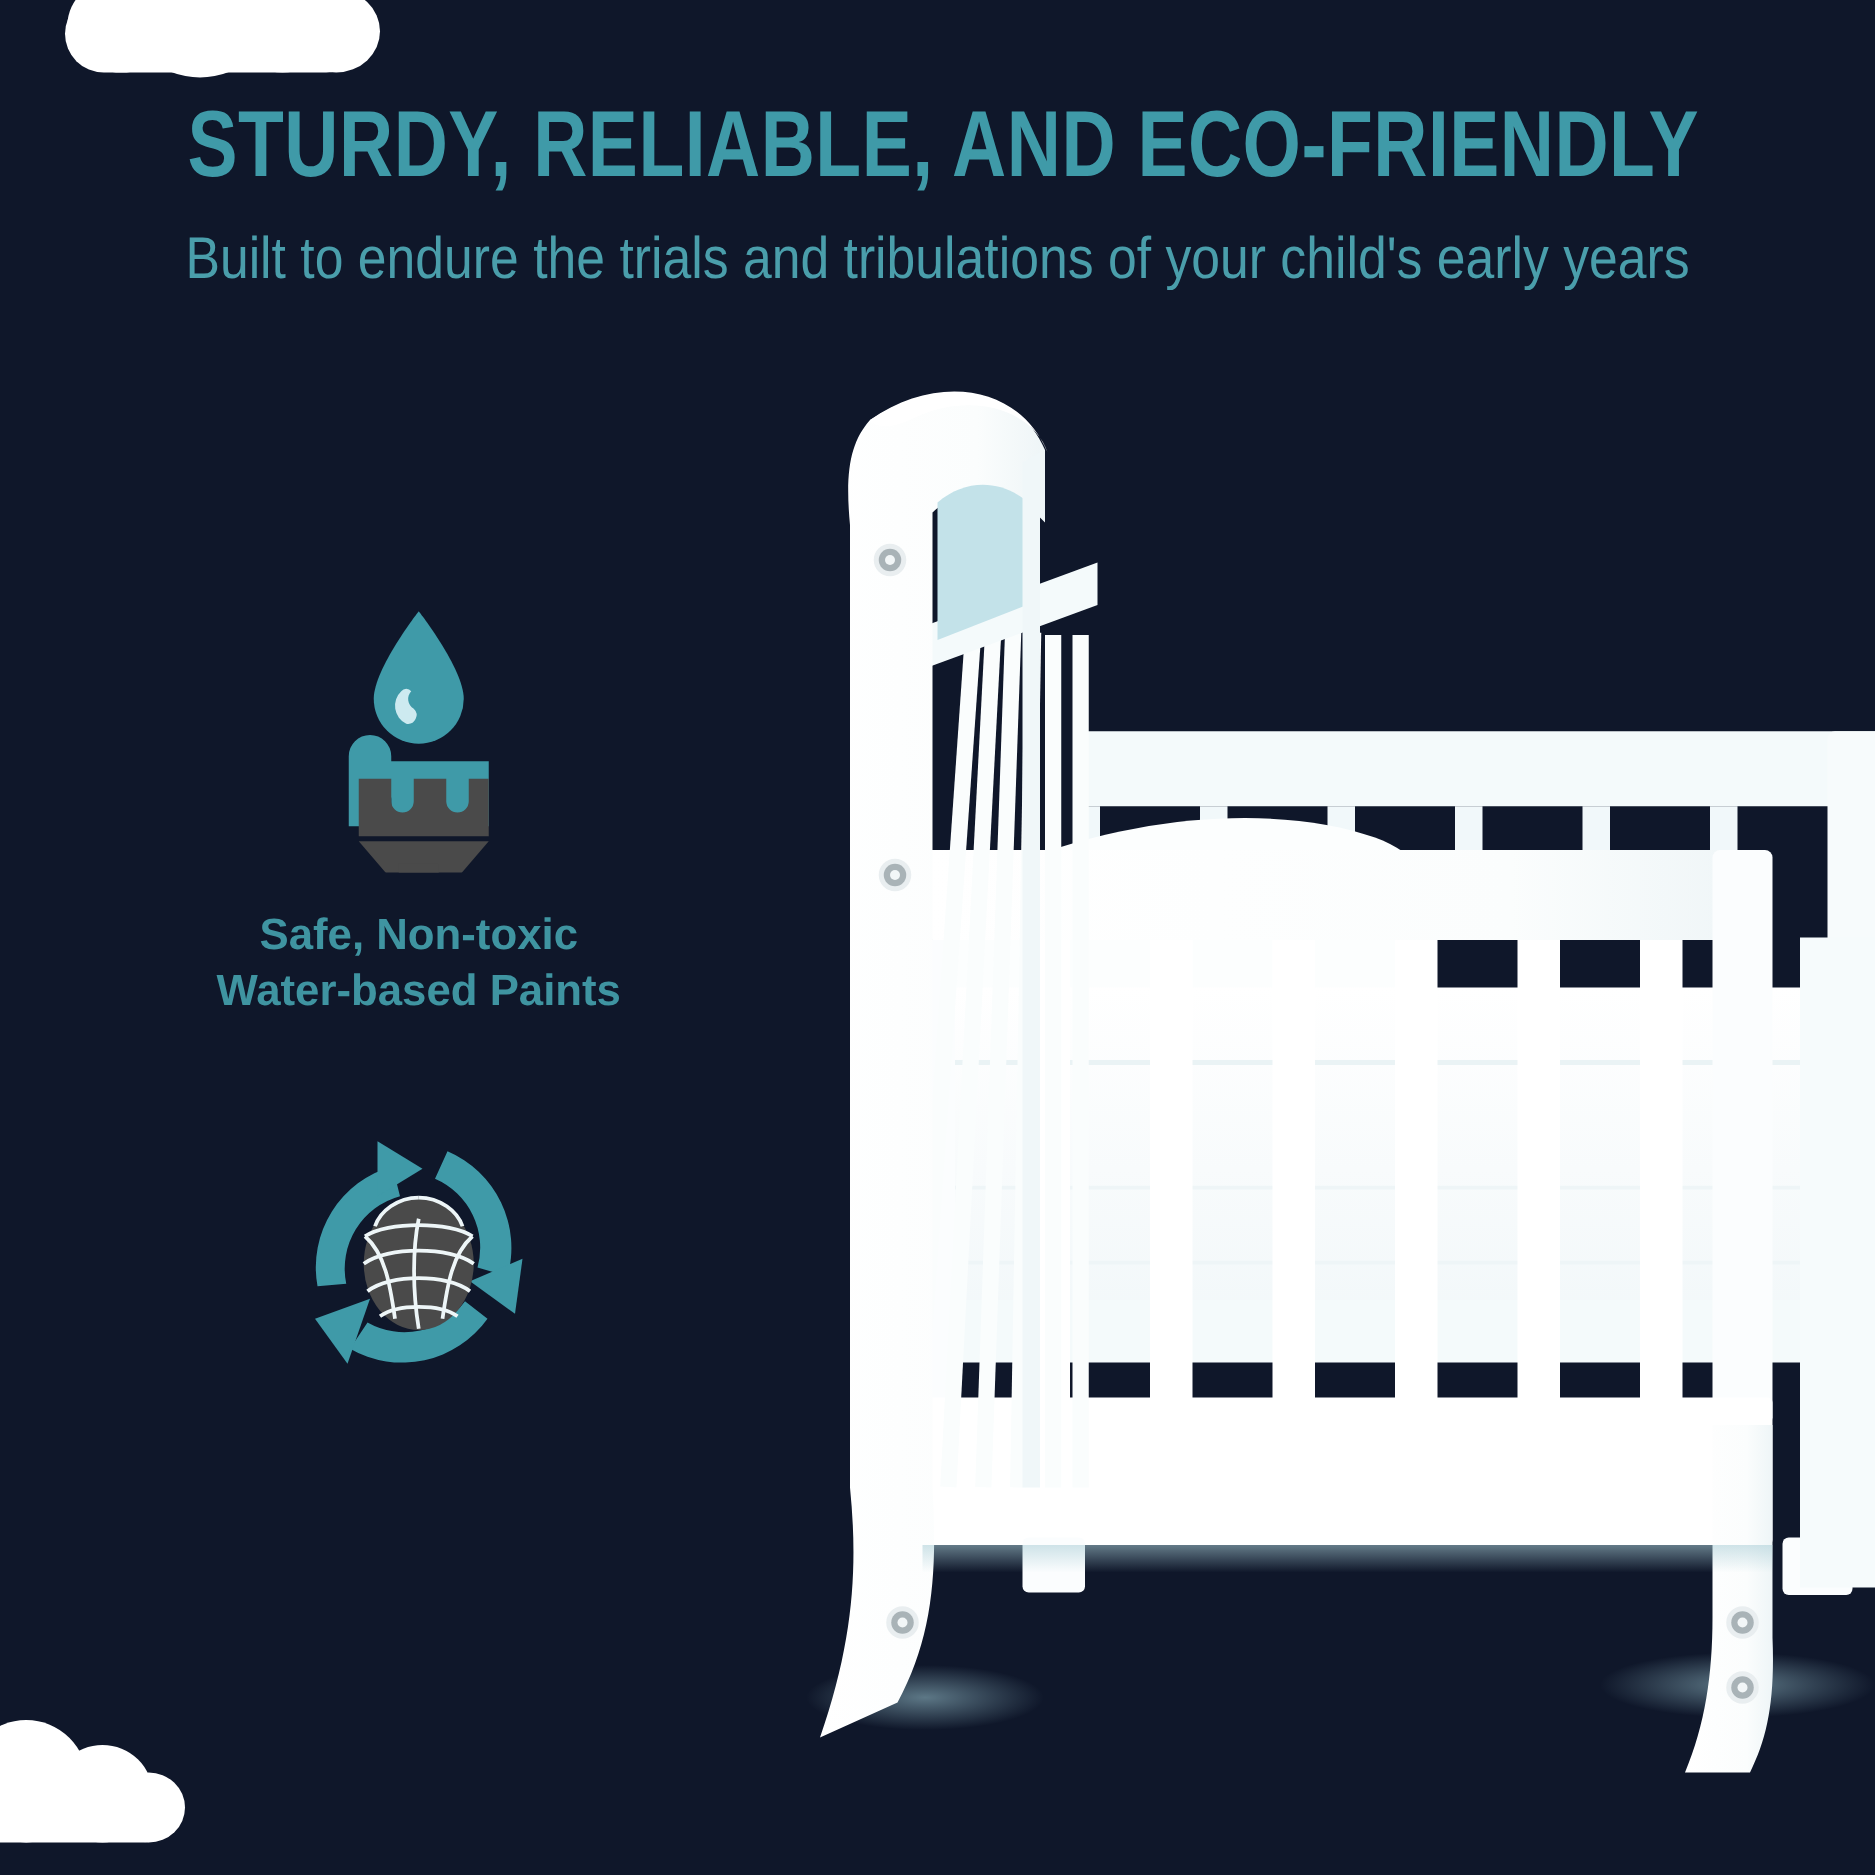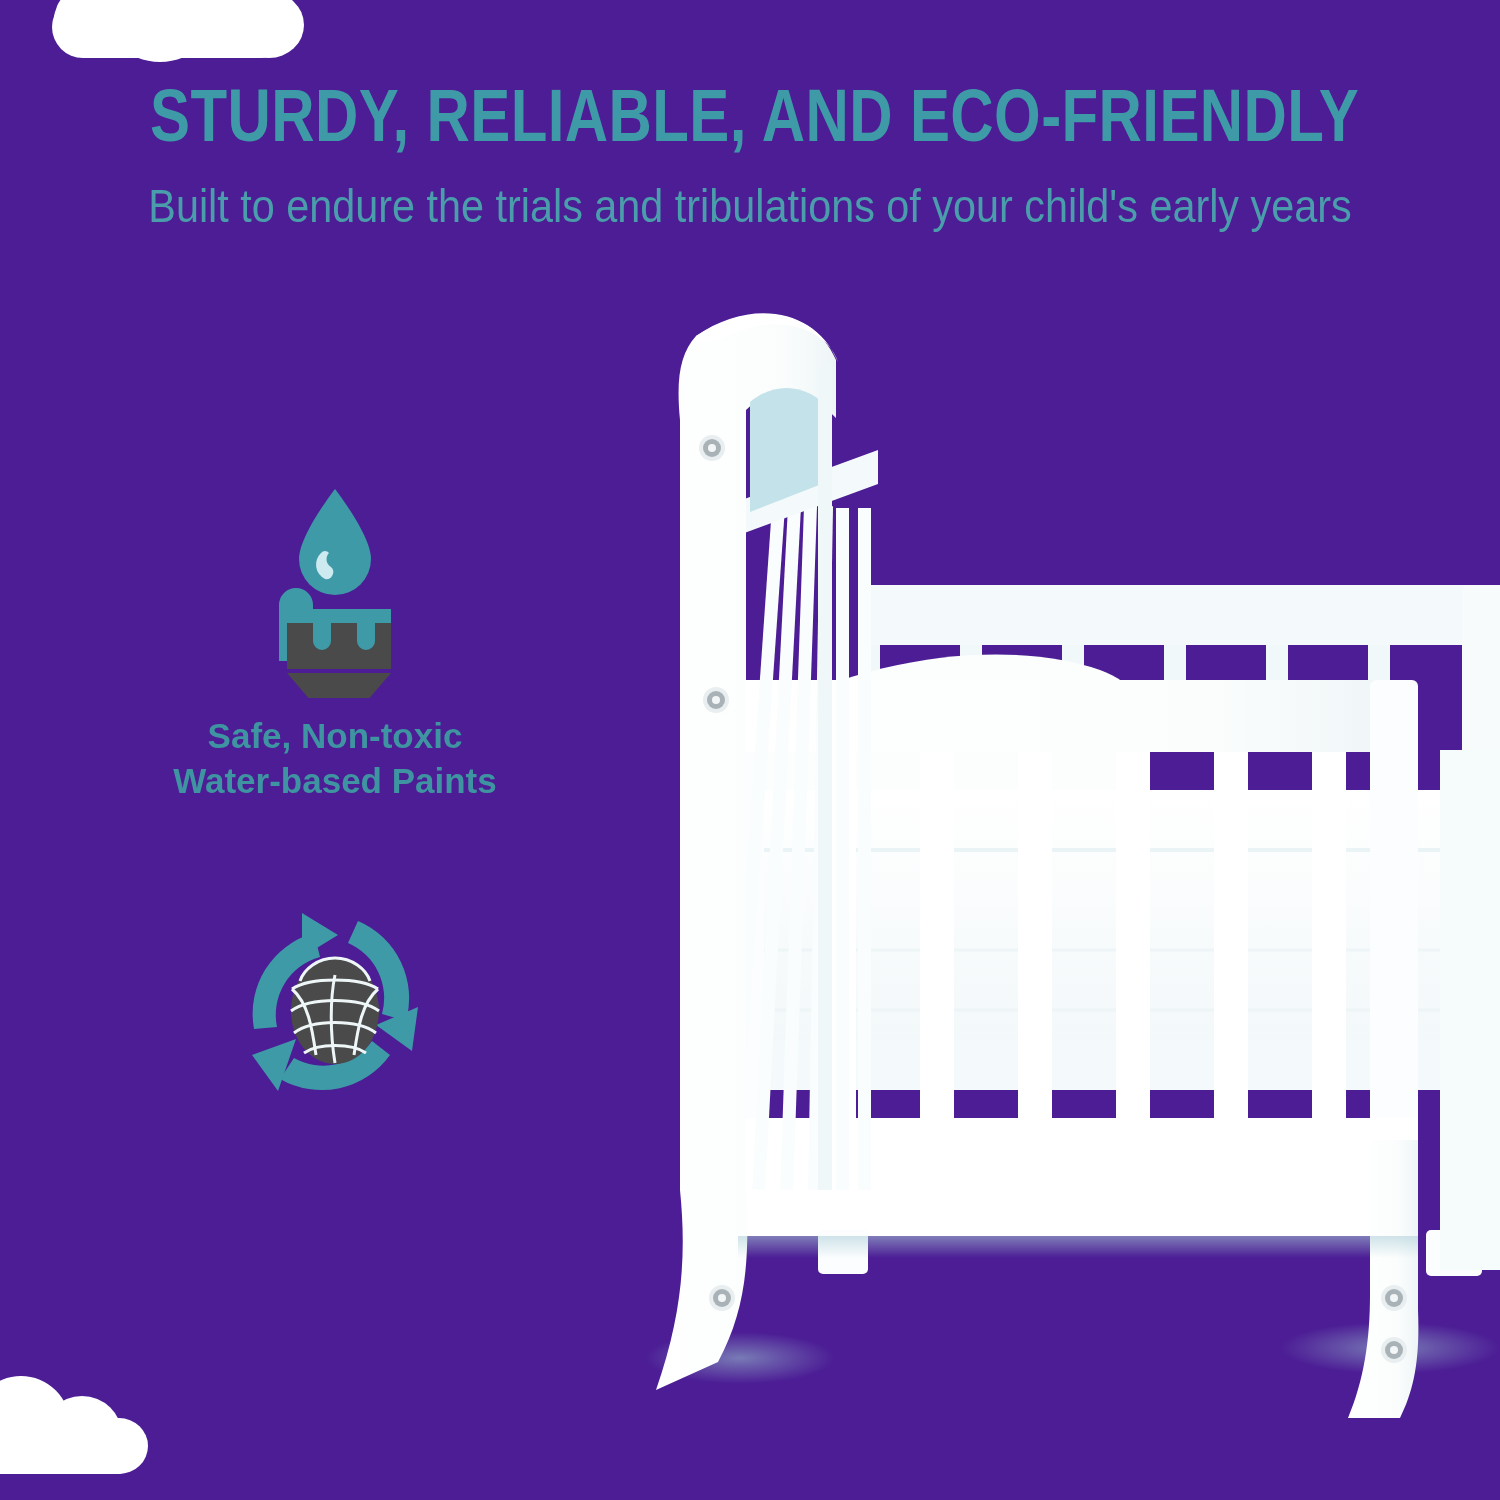--- a/index.html
+++ b/index.html
@@ -85,42 +85,42 @@
 
   .feature-icon {
     height: 220px;
     display: flex;
     align-items: center;
     justify-content: center;
   }
   #feature-wood .feature-icon { height: 210px; }
 
   .feature-caption {
-    margin-top: 14px;
+    margin-top: 26px;
     color: #3f94a1;
     font-weight: bold;
     font-size: 35px;
     line-height: 1.28;
     white-space: pre-line;
   }
 
   
   #product {
     position: absolute;
     left: 600px;
     top: 250px;
     width: 920px;
     height: 1180px;
   }
   #product svg { display: block; }
 </style>
 </head>
 <body>
 
-<div id="canvas" style="background: #4c1d95;">
+<div id="canvas" style="background: #0f172a;">
 
   <div class="cloud" id="cloud-top">
     <span class="base" style="left:0;   top:48px;  width:240px; height:62px;"></span>
     <span style="left:2px;   top:34px; width:86px;  height:76px;"></span>
     <span style="left:48px;  top:-4px; width:120px; height:118px;"></span>
     <span style="left:128px; top:22px; width:92px;  height:88px;"></span>
     <span style="left:182px; top:44px; width:70px;  height:66px;"></span>
   </div>
 
   <div class="cloud" id="cloud-bottom">

